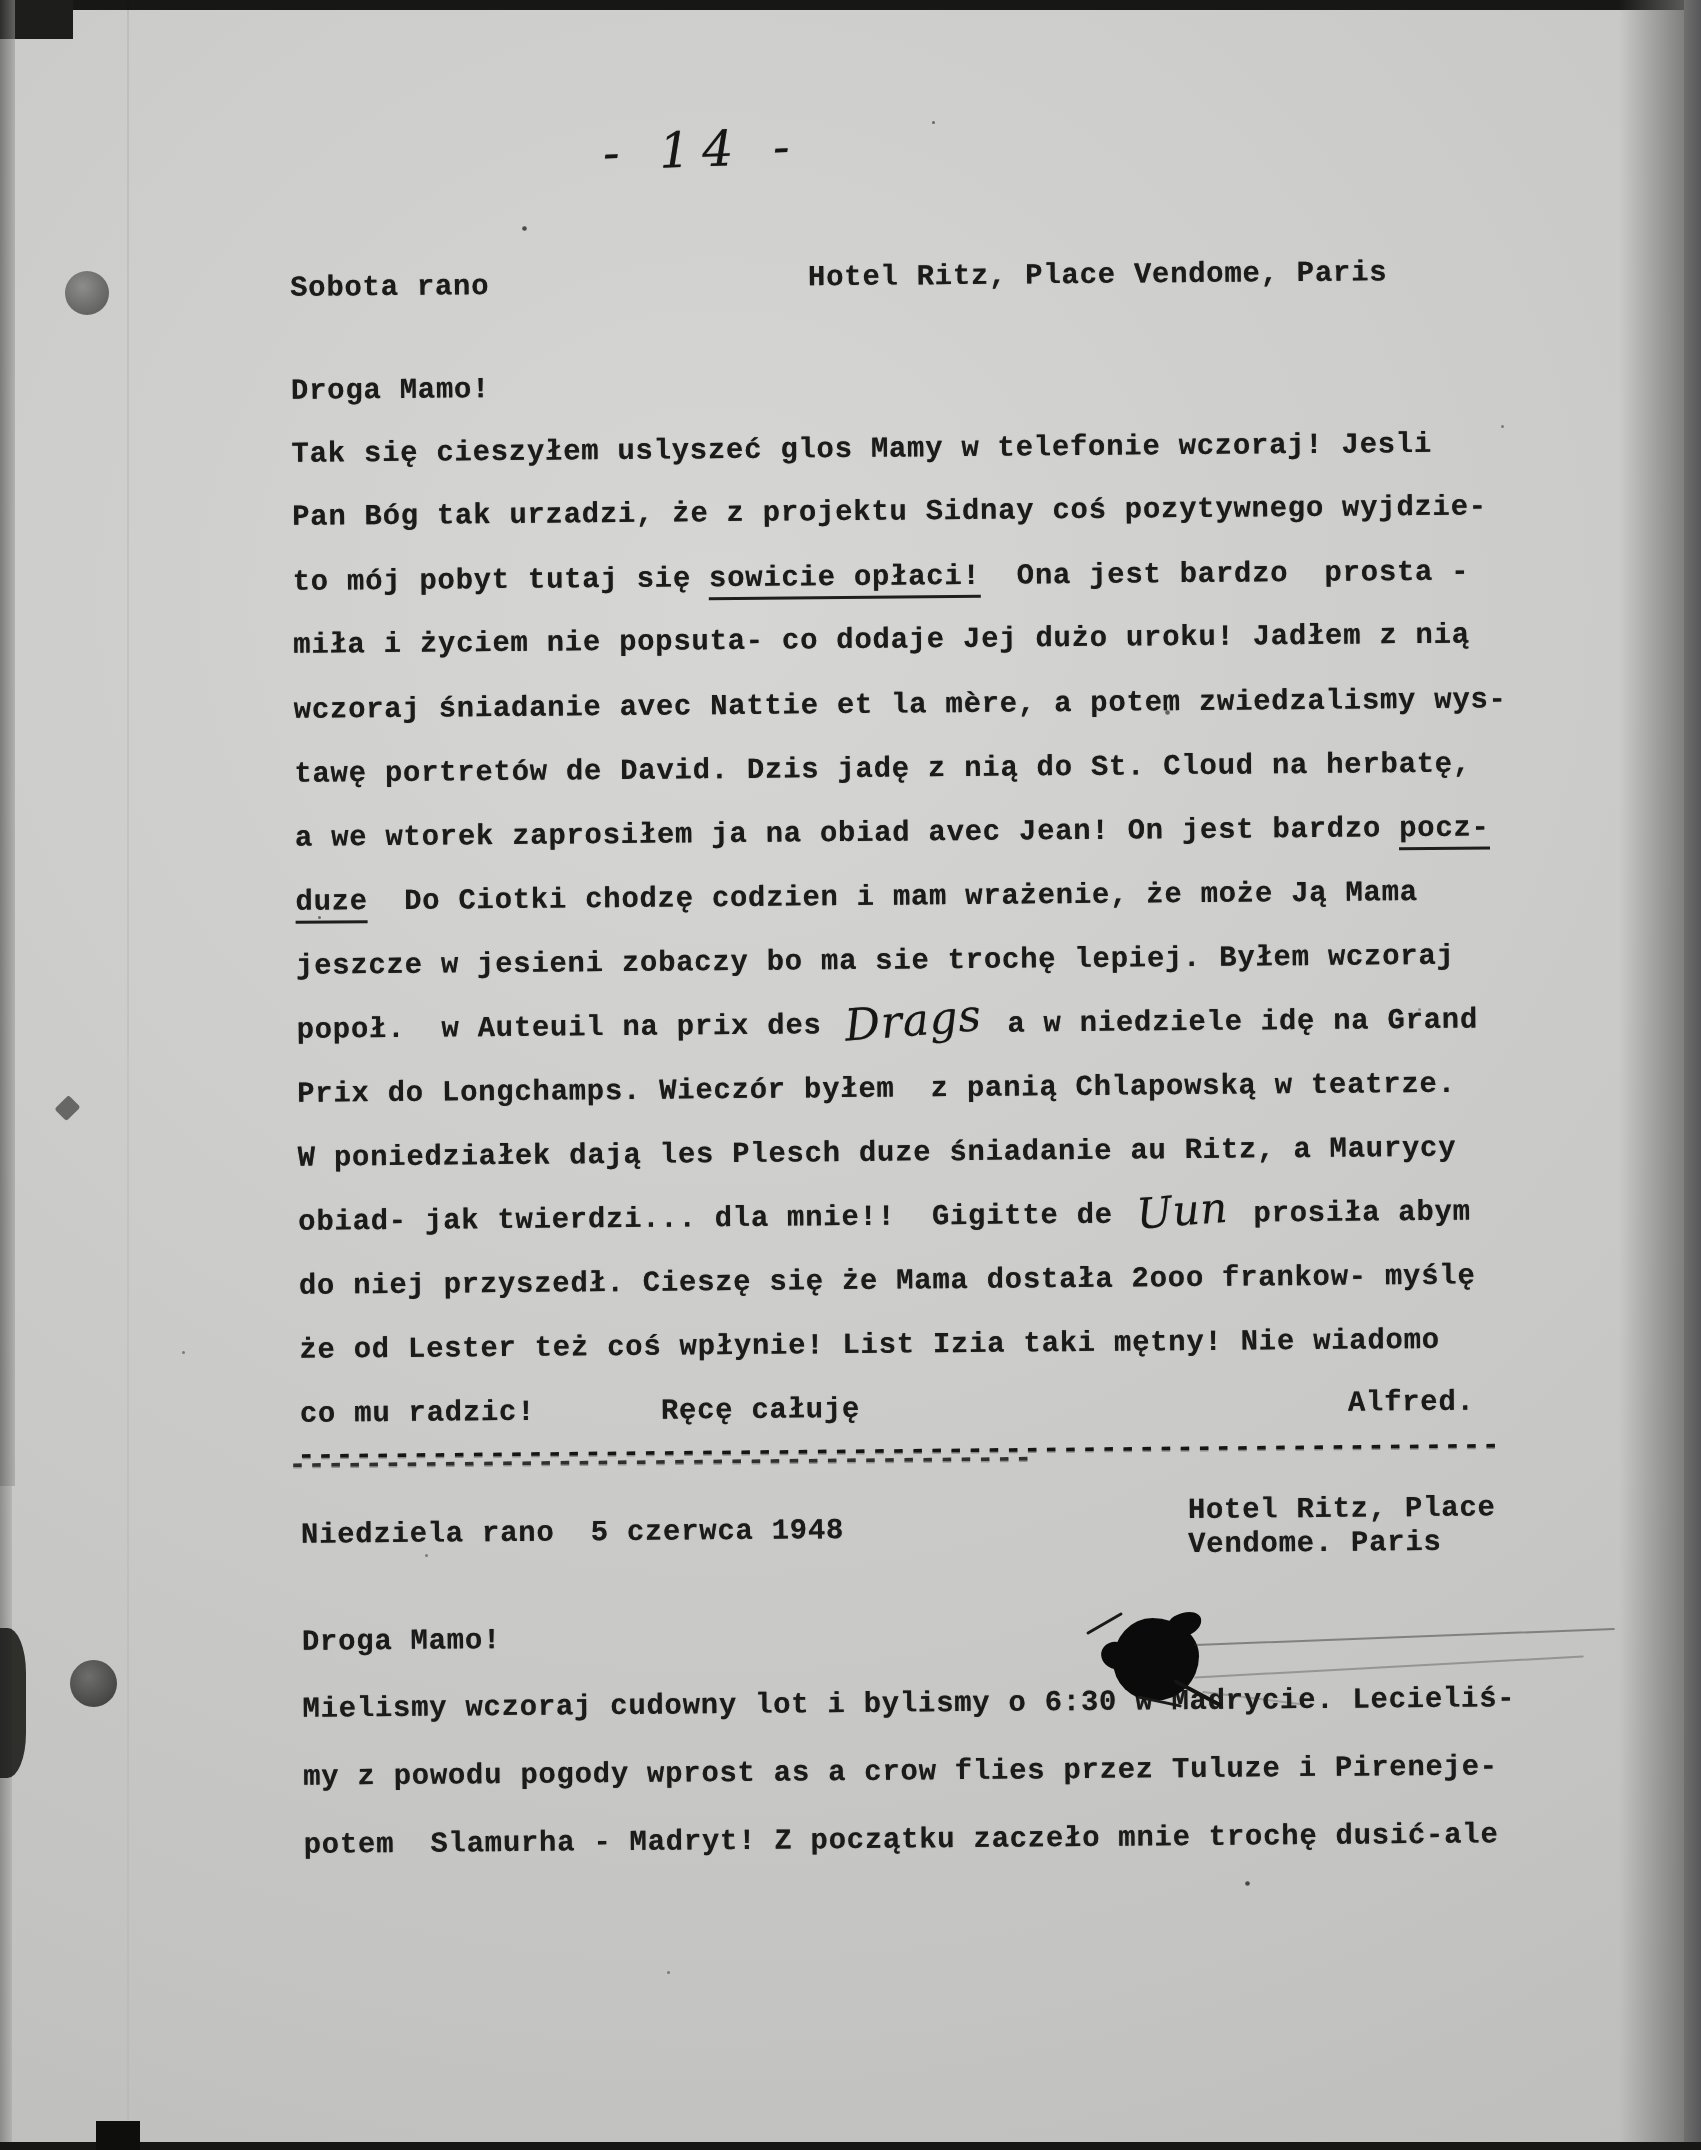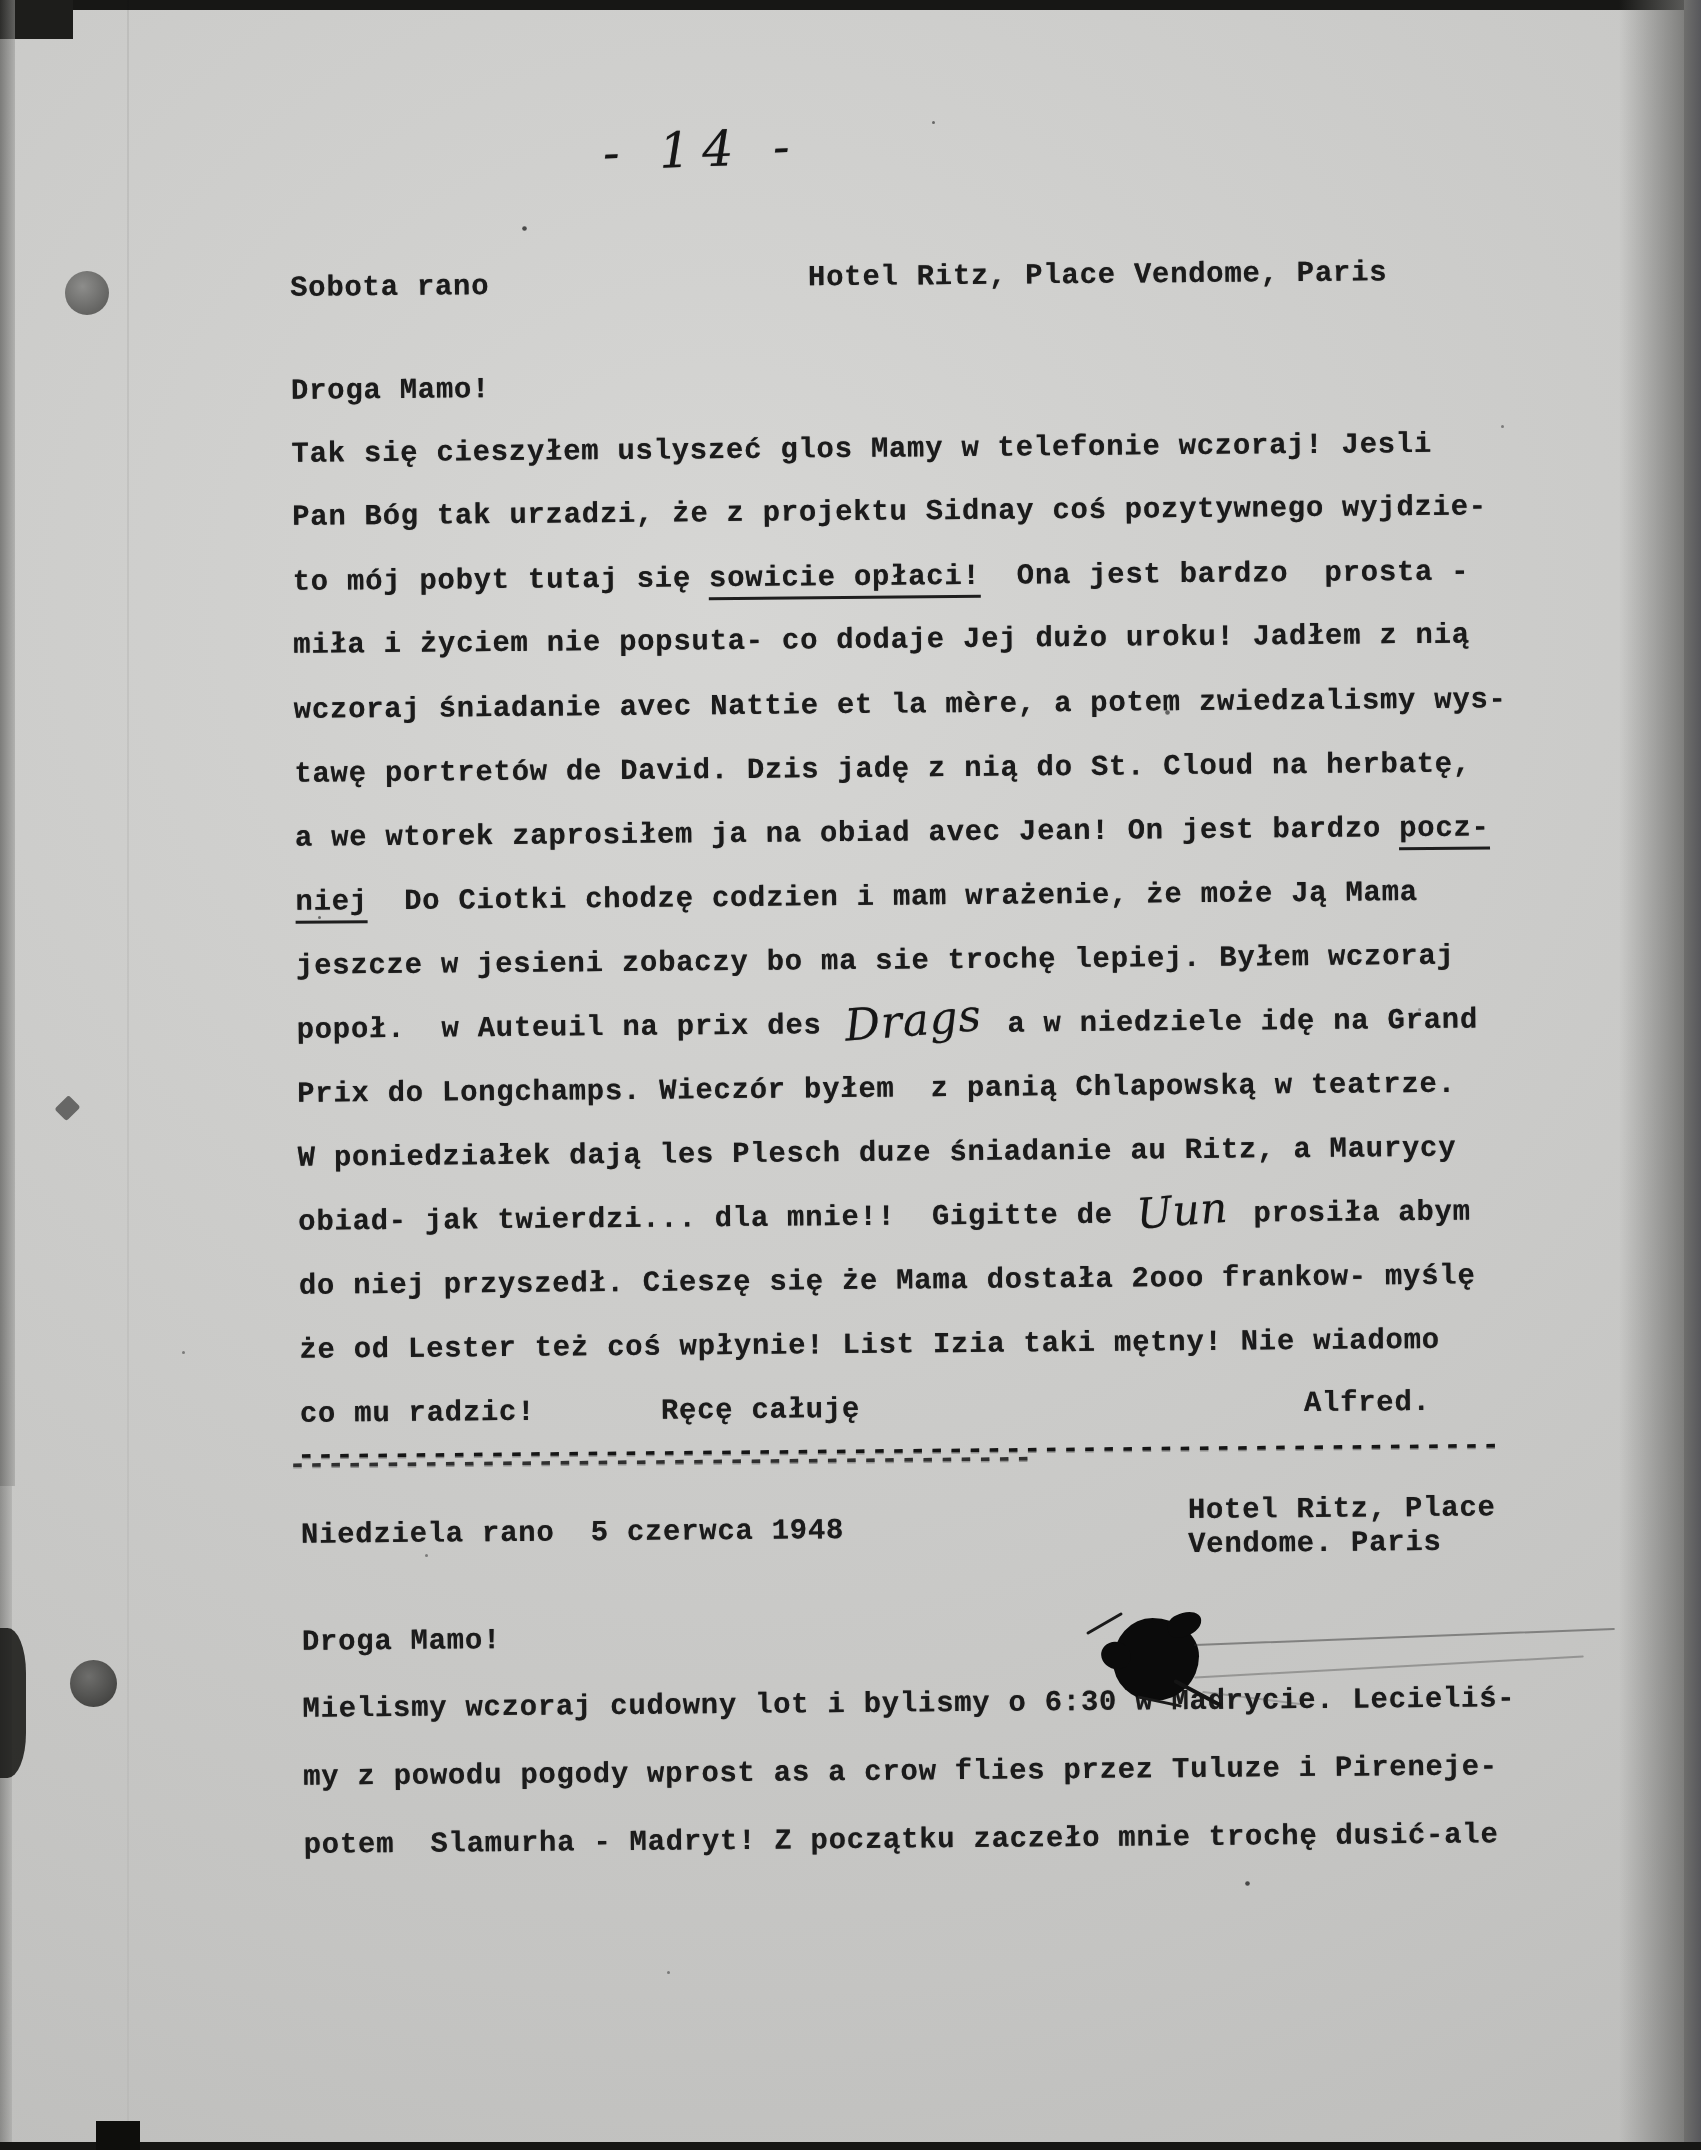--- a/index.html
+++ b/index.html
@@ -91,32 +91,32 @@
     <div class="t" style="left:815px;top:262px;">Hotel Ritz, Place Vendome, Paris</div>
     <div class="t" style="left:297px;top:371px;">Droga Mamo!</div>
 
     <div class="t" style="left:297px;top:434px;">Tak się cieszyłem uslyszeć glos Mamy w telefonie wczoraj! Jesli</div>
     <div class="t" style="left:297px;top:497px;">Pan Bóg tak urzadzi, że z projektu Sidnay coś pozytywnego wyjdzie-</div>
     <div class="t" style="left:297px;top:562px;"><span>to mój pobyt tutaj się </span><span class="u">sowicie opłaci!</span><span>  Ona jest bardzo  prosta -</span></div>
     <div class="t" style="left:297px;top:625px;">miła i życiem nie popsuta- co dodaje Jej dużo uroku! Jadłem z nią</div>
     <div class="t" style="left:297px;top:690px;">wczoraj śniadanie avec Nattie et la mère, a potem zwiedzalismy wys-</div>
     <div class="t" style="left:297px;top:754px;">tawę portretów de David. Dzis jadę z nią do St. Cloud na herbatę,</div>
     <div class="t" style="left:297px;top:818px;"><span>a we wtorek zaprosiłem ja na obiad avec Jean! On jest bardzo </span><span class="u">pocz-</span></div>
-    <div class="t" style="left:297px;top:882px;"><span class="u">niej</span><span>  Do Ciotki chodzę codzien i mam wrażenie, że może Ją Mama</span></div>
+    <div class="t" style="left:297px;top:882px;"><span class="u">duze</span><span>  Do Ciotki chodzę codzien i mam wrażenie, że może Ją Mama</span></div>
     <div class="t" style="left:297px;top:946px;">jeszcze w jesieni zobaczy bo ma sie trochę lepiej. Byłem wczoraj</div>
     <div class="t" style="left:297px;top:1010px;"><span>popoł.  w Auteuil na prix des</span><span class="hand hand-inline">Drags</span><span>a w niedziele idę na Grand</span></div>
     <div class="t" style="left:297px;top:1074px;">Prix do Longchamps. Wieczór byłem  z panią Chlapowską w teatrze.</div>
     <div class="t" style="left:297px;top:1138px;">W poniedziałek dają les Plesch duze śniadanie au Ritz, a Maurycy</div>
     <div class="t" style="left:297px;top:1202px;"><span>obiad- jak twierdzi... dla mnie!!  Gigitte de</span><span class="hand hand-inline" style="font-size:42px;">Uun</span><span>prosiła abym</span></div>
     <div class="t" style="left:297px;top:1266px;">do niej przyszedł. Cieszę się że Mama dostała 2ooo frankow- myślę</div>
     <div class="t" style="left:297px;top:1330px;">że od Lester też coś wpłynie! List Izia taki mętny! Nie wiadomo</div>
 
     <div class="t" style="left:297px;top:1394px;">co mu radzic!</div>
     <div class="t" style="left:658px;top:1394px;">Ręcę całuję</div>
-    <div class="t" style="left:1301px;top:1392px;">Alfred.</div>
+    <div class="t" style="left:1345px;top:1392px;">Alfred.</div>
 
     <div class="sep" style="left:294px;top:1434px;">------------------------------------------------------------------</div>
     <div class="sep" style="left:285px;top:1443px;width:743px;opacity:.85;">------------------------------------------------------------------</div>
 
     <div class="t" style="left:297px;top:1515px;">Niedziela rano  5 czerwca 1948</div>
     <div class="t" style="left:1184px;top:1498px;">Hotel Ritz, Place</div>
     <div class="t" style="left:1184px;top:1532px;">Vendome. Paris</div>
     <div class="t" style="left:297px;top:1622px;">Droga Mamo!</div>
 
     <div class="t" style="left:297px;top:1689px;">Mielismy wczoraj cudowny lot i bylismy o 6:30 w Madrycie. Lecieliś-</div>

